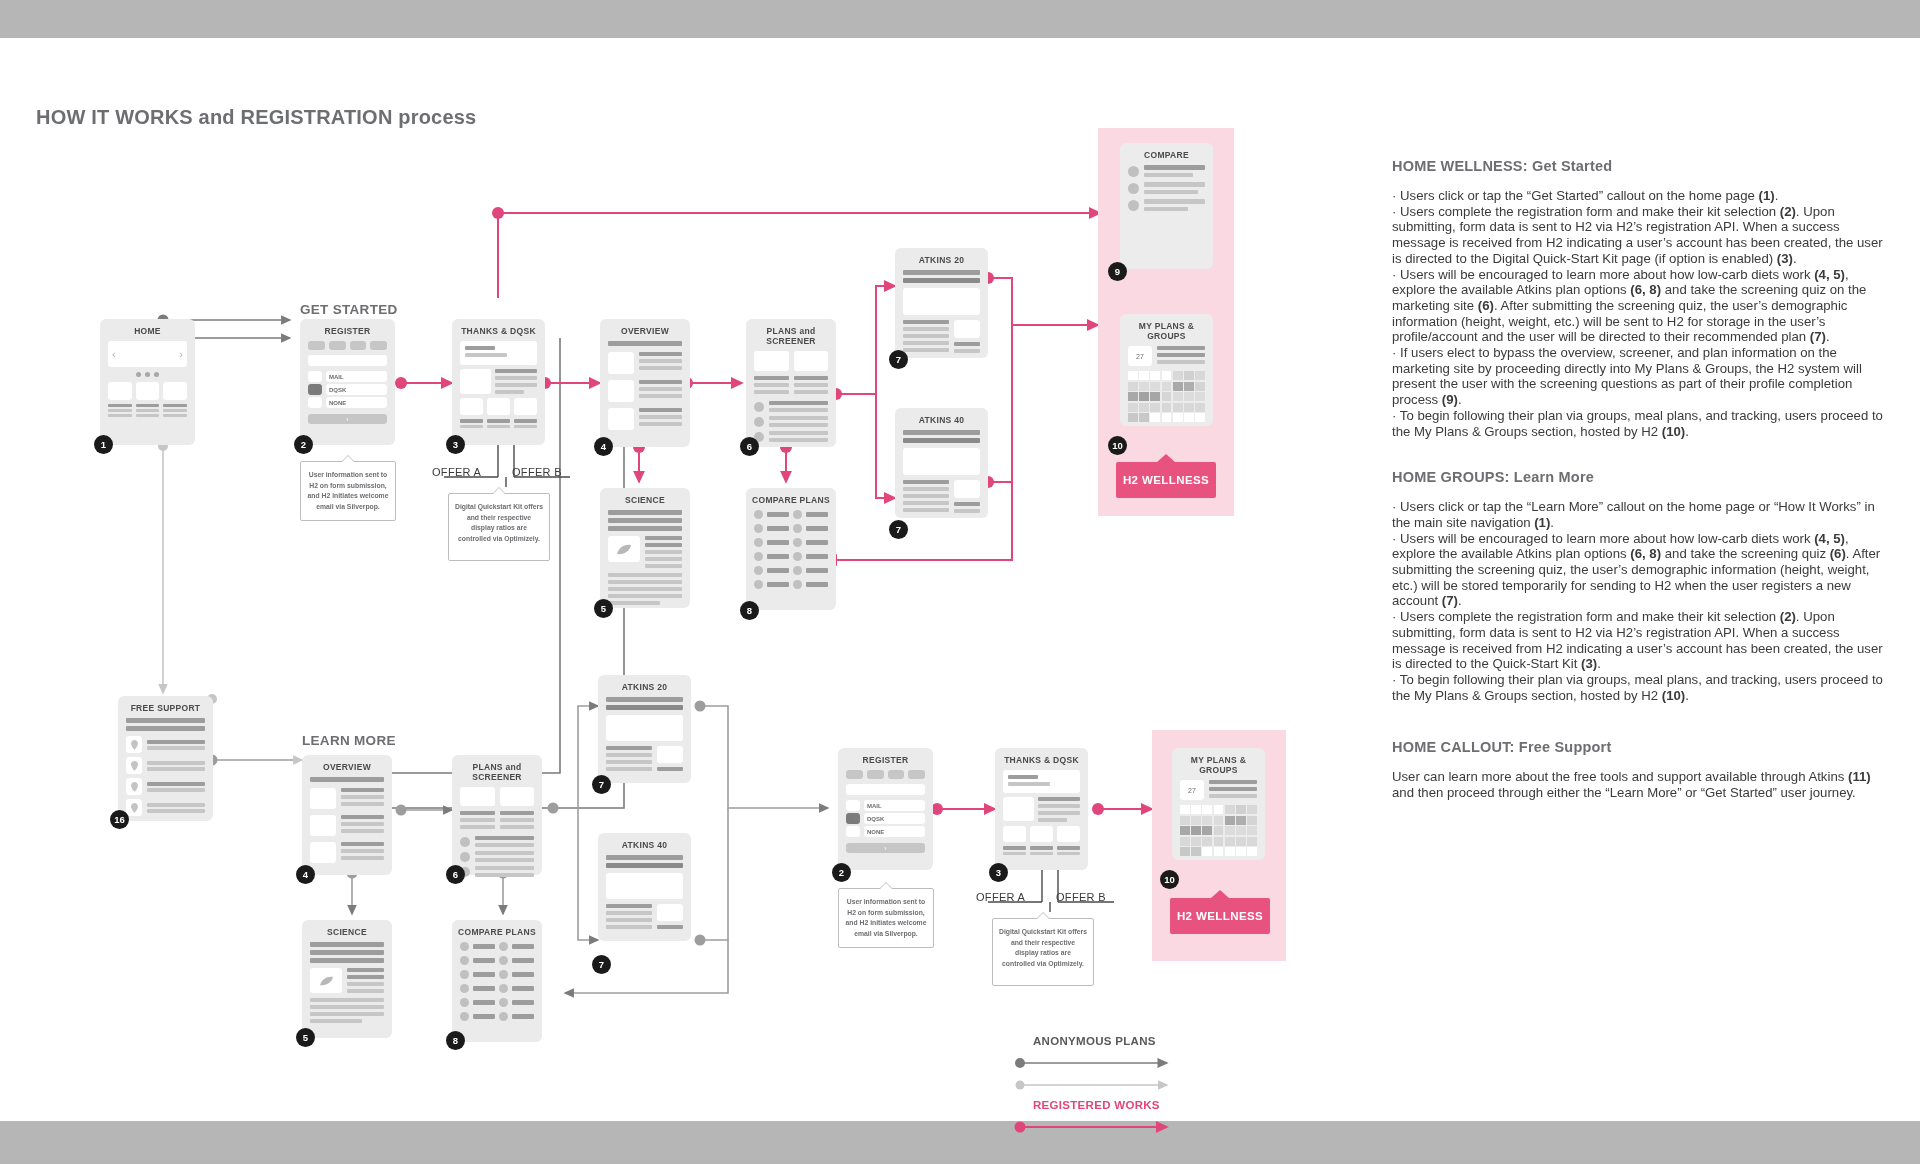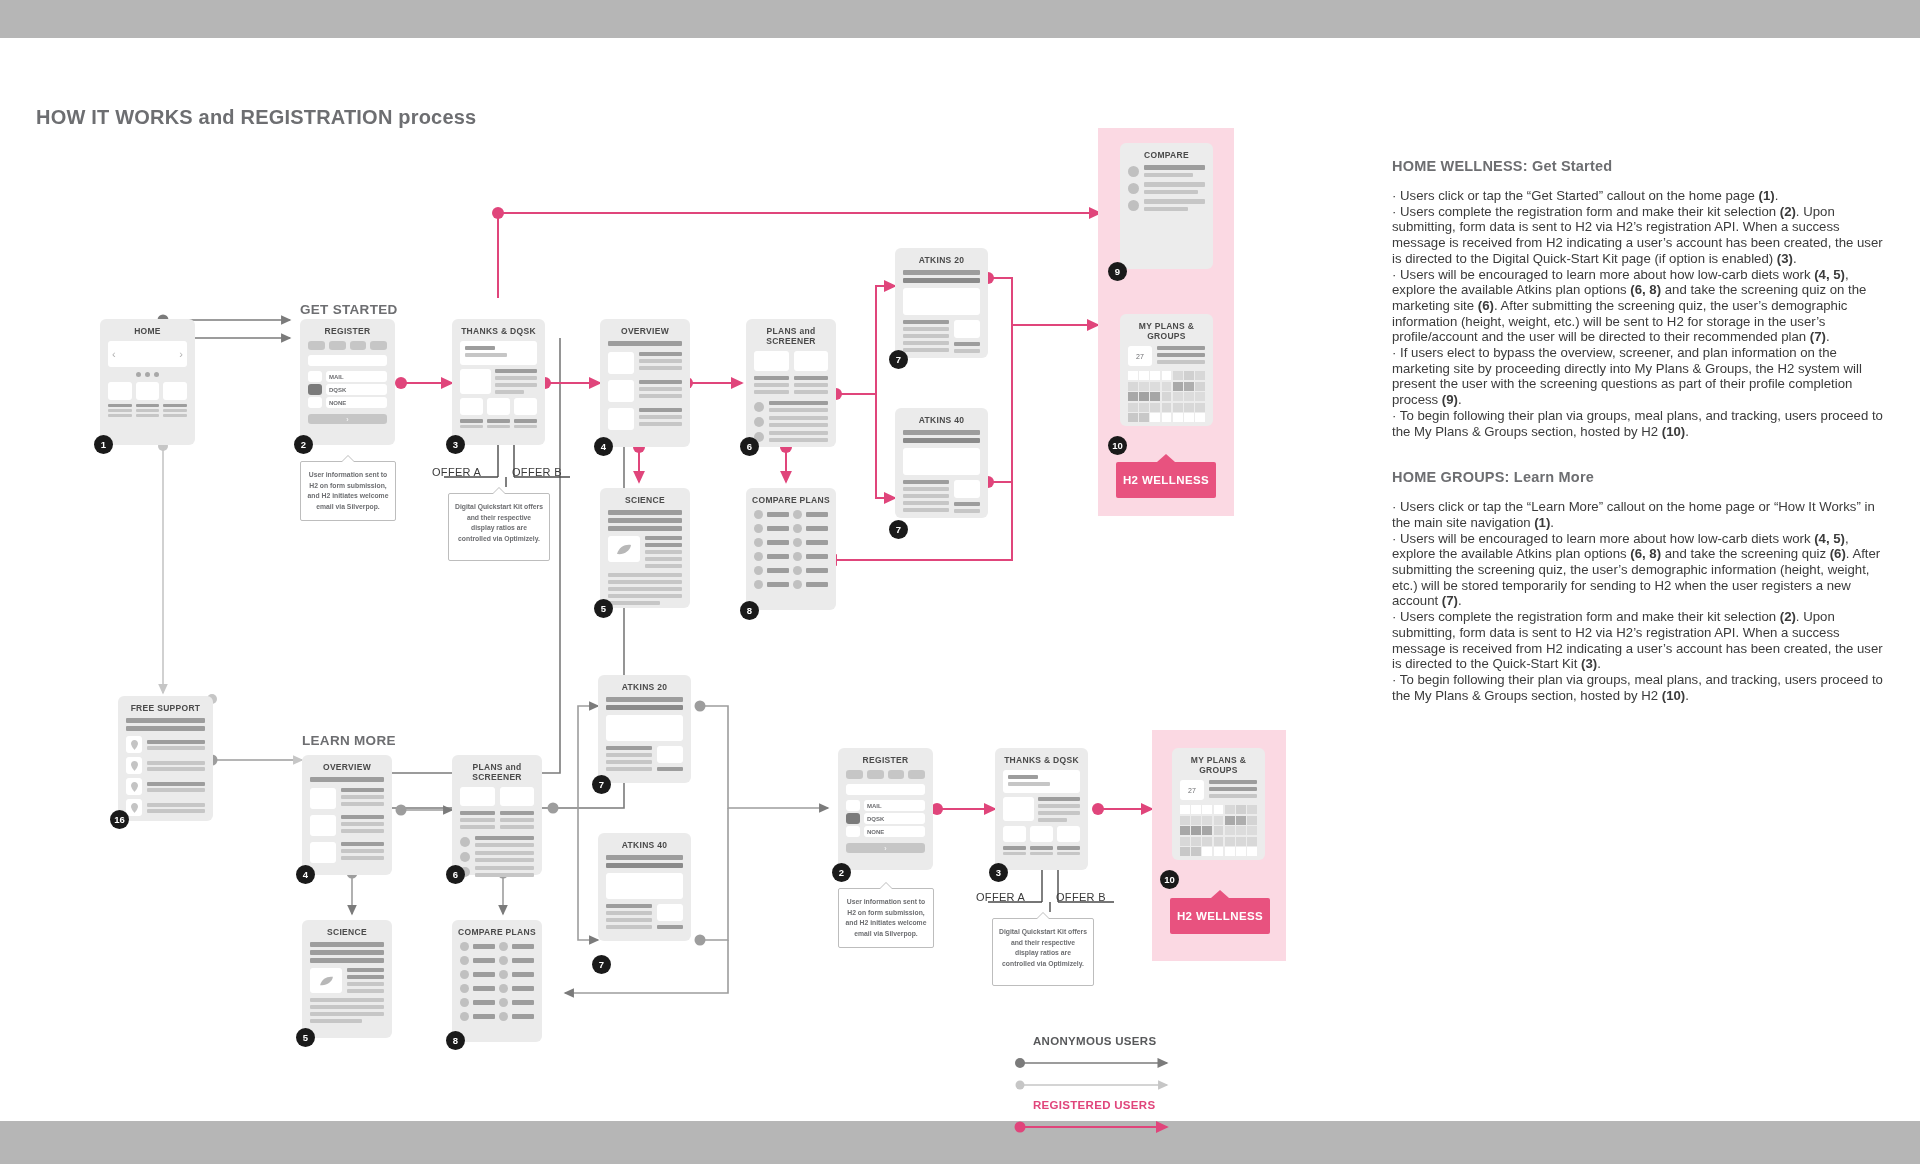--- a/index.html
+++ b/index.html
@@ -977,38 +977,42 @@
             <i style="background:#fff;height:9px;"></i>
             <i style="background:#fff;height:9px;"></i>
         </div>
       </div>
     </div>
     <div class="num" style="left:1160px;top:832px;">10</div>
 
     <div class="h2badge" style="left:1170px;top:860px;width:100px;height:36px;">H2 WELLNESS</div>
 
     <div class="legend" style="left:1015px;top:1000px;width:180px;height:90px;">
-      <div class="lbl anon" style="left:18px;top:-3px;">ANONYMOUS USERS</div>
+      <div class="lbl anon" style="left:18px;top:-3px;">ANONYMOUS PLANS</div>
       <svg style="position:absolute;left:0;top:0;width:180px;height:90px;overflow:visible;">
         <circle cx="5" cy="25" r="5" fill="#7b7b7b"></circle>
         <path d="M5,25 L152,25" stroke="#7b7b7b" stroke-width="1.7" fill="none" marker-end="url(#agr)"></path>
         <circle cx="5" cy="47" r="4.5" fill="#c6c6c6"></circle>
         <path d="M5,47 L152,47" stroke="#c6c6c6" stroke-width="1.6" fill="none" marker-end="url(#agrl)"></path>
         <circle cx="5" cy="89" r="5.5" fill="#e0457b"></circle>
         <path d="M5,89 L152,89" stroke="#e0457b" stroke-width="2" fill="none" marker-end="url(#apk)"></path>
       </svg>
-      <div class="lbl reg" style="left:18px;top:61px;">REGISTERED USERS</div>
+      <div class="lbl reg" style="left:18px;top:61px;">REGISTERED WORKS</div>
     </div>
 
   </div>
 
   <div class="panel">
     <div class="blk">
       <h3>HOME WELLNESS: Get Started</h3>
       <p>· Users click or tap the “Get Started” callout on the home page <b>(1)</b>.<br>· Users complete the registration form and make their kit selection <b>(2)</b>. Upon submitting, form data is sent to H2 via H2’s registration API. When a success message is received from H2 indicating a user’s account has been created, the user is directed to the Digital Quick-Start Kit page (if option is enabled) <b>(3)</b>.<br>· Users will be encouraged to learn more about how low-carb diets work <b>(4, 5)</b>, explore the available Atkins plan options <b>(6, 8)</b> and take the screening quiz on the marketing site <b>(6)</b>. After submitting the screening quiz, the user’s demographic information (height, weight, etc.) will be sent to H2 for storage in the user’s profile/account and the user will be directed to their recommended plan <b>(7)</b>.<br>· If users elect to bypass the overview, screener, and plan information on the marketing site by proceeding directly into My Plans &amp; Groups, the H2 system will present the user with the screening questions as part of their profile completion process <b>(9)</b>.<br>· To begin following their plan via groups, meal plans, and tracking, users proceed to the My Plans &amp; Groups section, hosted by H2 <b>(10)</b>.</p>
     </div>
     <div class="blk">
       <h3>HOME GROUPS: Learn More</h3>
       <p>· Users click or tap the “Learn More” callout on the home page or “How It Works” in the main site navigation <b>(1)</b>.<br>· Users will be encouraged to learn more about how low-carb diets work <b>(4, 5)</b>, explore the available Atkins plan options <b>(6, 8)</b> and take the screening quiz <b>(6)</b>. After submitting the screening quiz, the user’s demographic information (height, weight, etc.) will be stored temporarily for sending to H2 when the user registers a new account <b>(7)</b>.<br>· Users complete the registration form and make their kit selection <b>(2)</b>. Upon submitting, form data is sent to H2 via H2’s registration API. When a success message is received from H2 indicating a user’s account has been created, the user is directed to the Quick-Start Kit <b>(3)</b>.<br>· To begin following their plan via groups, meal plans, and tracking, users proceed to the My Plans &amp; Groups section, hosted by H2 <b>(10)</b>.</p>
     </div>
+    <div class="blk gap">
+      <h3>HOME CALLOUT: Free Support</h3>
+      <p>User can learn more about the free tools and support available through Atkins <b>(11)</b> and then proceed through either the “Learn More” or “Get Started” user journey.</p>
+    </div>
   </div>
 
 </div>
 
 </body></html>

